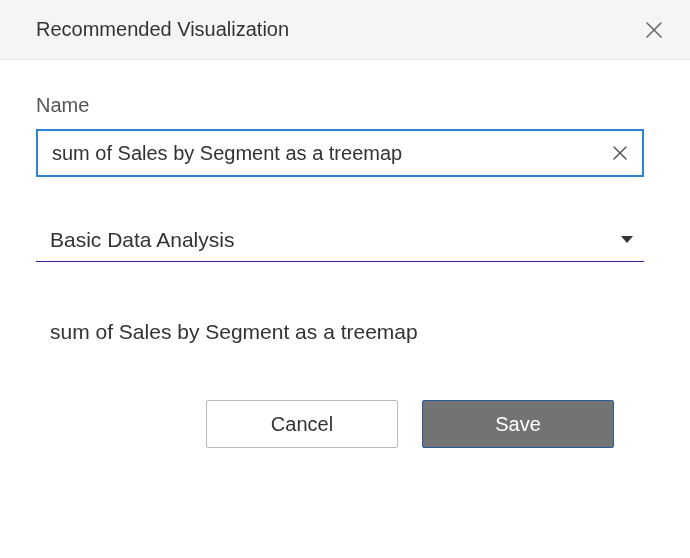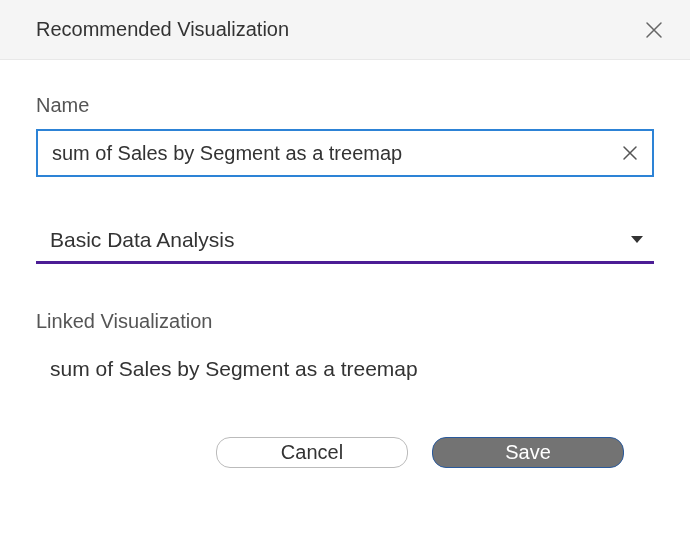--- a/index.html
+++ b/index.html
@@ -26,21 +26,21 @@
     .close-icon {
       cursor: pointer;
       display: flex;
       align-items: center;
       justify-content: center;
       width: 28px;
       height: 28px;
     }
     .close-icon svg { stroke: #666666; }
     .body {
-      padding: 34px 36px 30px 36px;
+      padding: 34px 46px 30px 36px;
     }
     .field-label {
       font-size: 20px;
       color: #555555;
       margin-bottom: 12px;
       display: block;
       font-weight: 400;
     }
     .input-wrapper {
       position: relative;
@@ -65,21 +65,21 @@
       display: flex;
       align-items: center;
       justify-content: center;
       width: 24px;
       height: 24px;
     }
     .clear-icon svg { stroke: #555555; }
     .select-wrapper {
       position: relative;
       margin-bottom: 46px;
-      border-bottom: 3px solid #4c1d95;
+      border-bottom: 1px solid #4c1d95;
     }
     .select-value {
       width: 100%;
       height: 42px;
       line-height: 42px;
       padding: 0 14px;
       font-size: 21px;
       color: #333333;
       background: transparent;
       cursor: pointer;
@@ -98,26 +98,26 @@
     }
     .footer {
       display: flex;
       justify-content: flex-end;
       gap: 24px;
       padding: 0 30px;
       margin-top: 56px;
     }
     .btn {
       width: 192px;
-      height: 31px;
+      height: 48px;
       font-size: 20px;
       font-weight: 500;
       cursor: pointer;
       font-family: inherit;
-      border-radius: 14px;
+      border-radius: 2px;
     }
     .btn-secondary {
       background: #ffffff;
       border: 1px solid #bbbbbb;
       color: #333333;
     }
     .btn-primary {
       background: #737373;
       border: 1px solid #2a5a9c;
       color: #ffffff;
@@ -149,21 +149,20 @@
 
   <div class="select-wrapper">
     <div class="select-value">Basic Data Analysis</div>
     <div class="dropdown-icon">
       <svg width="14" height="10" viewBox="0 0 14 10">
         <path d="M1 1 L7 8 L13 1 Z" fill="#333333"></path>
       </svg>
     </div>
   </div>
 
-  <label class="field-label">Linked Visualization</label>
   <div class="linked-value">sum of Sales by Segment as a treemap</div>
 
   <div class="footer">
     <button class="btn btn-secondary">Cancel</button>
     <button class="btn btn-primary">Save</button>
   </div>
 
 </div>
 
 </body></html>

